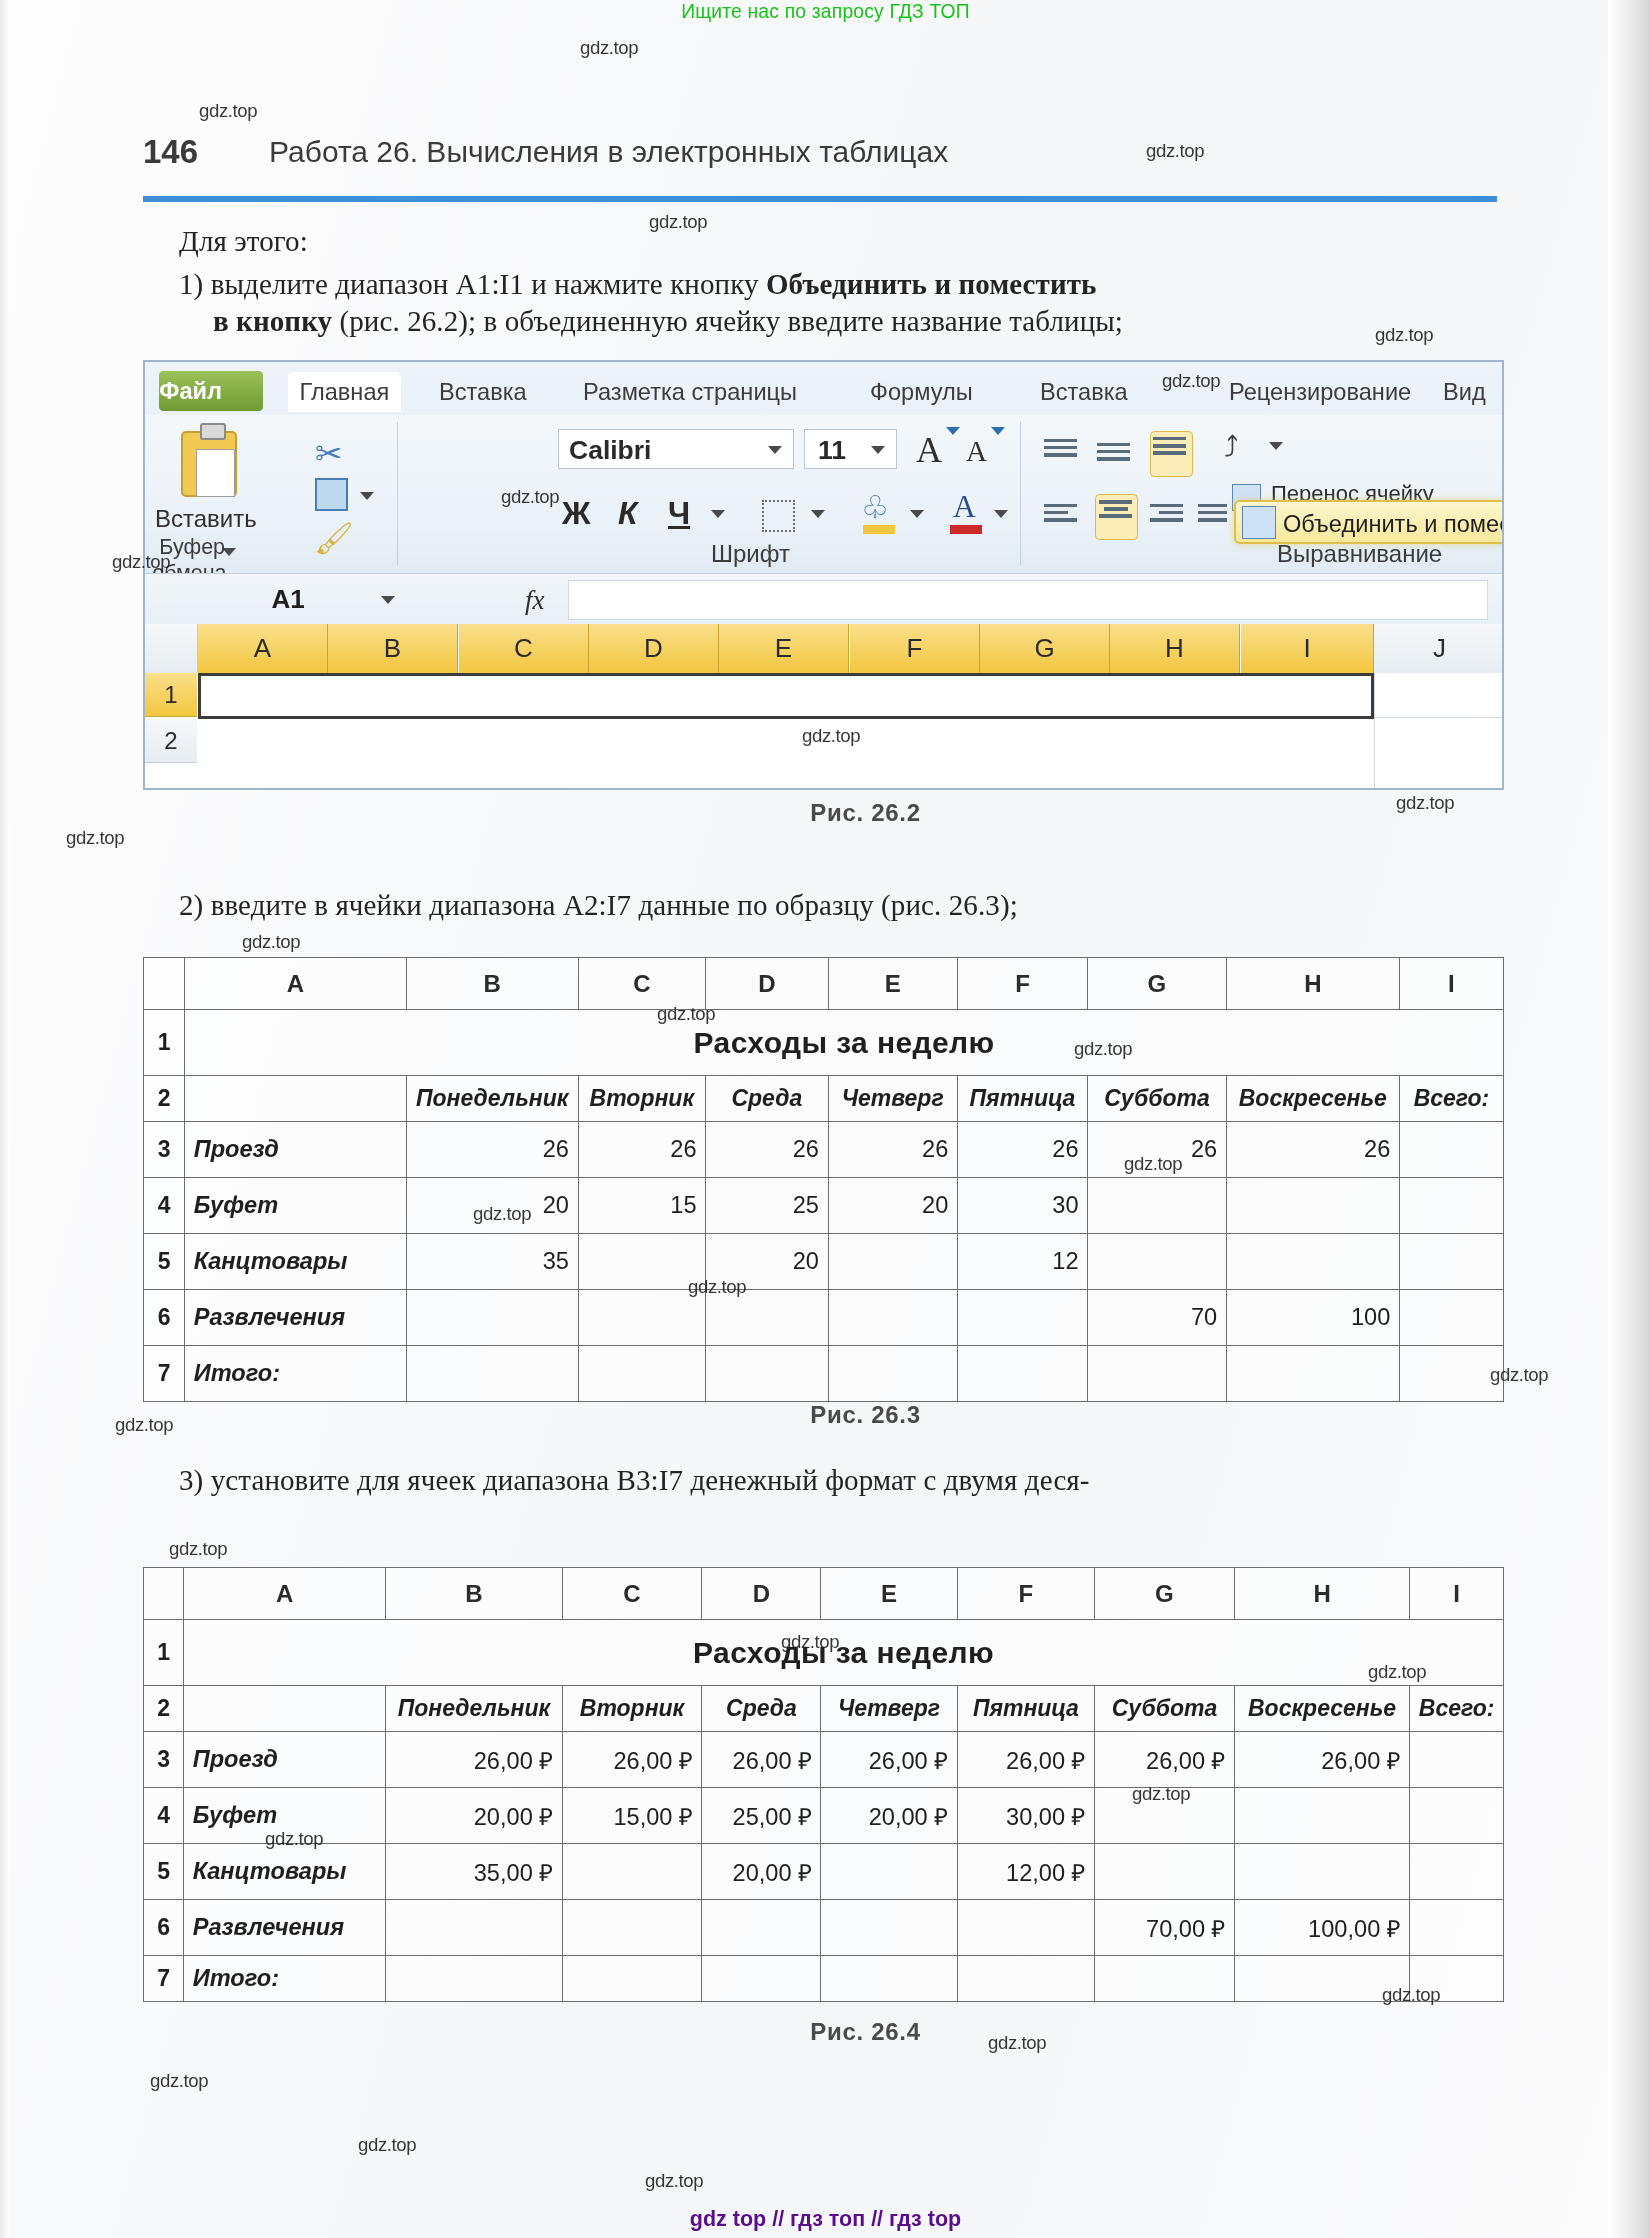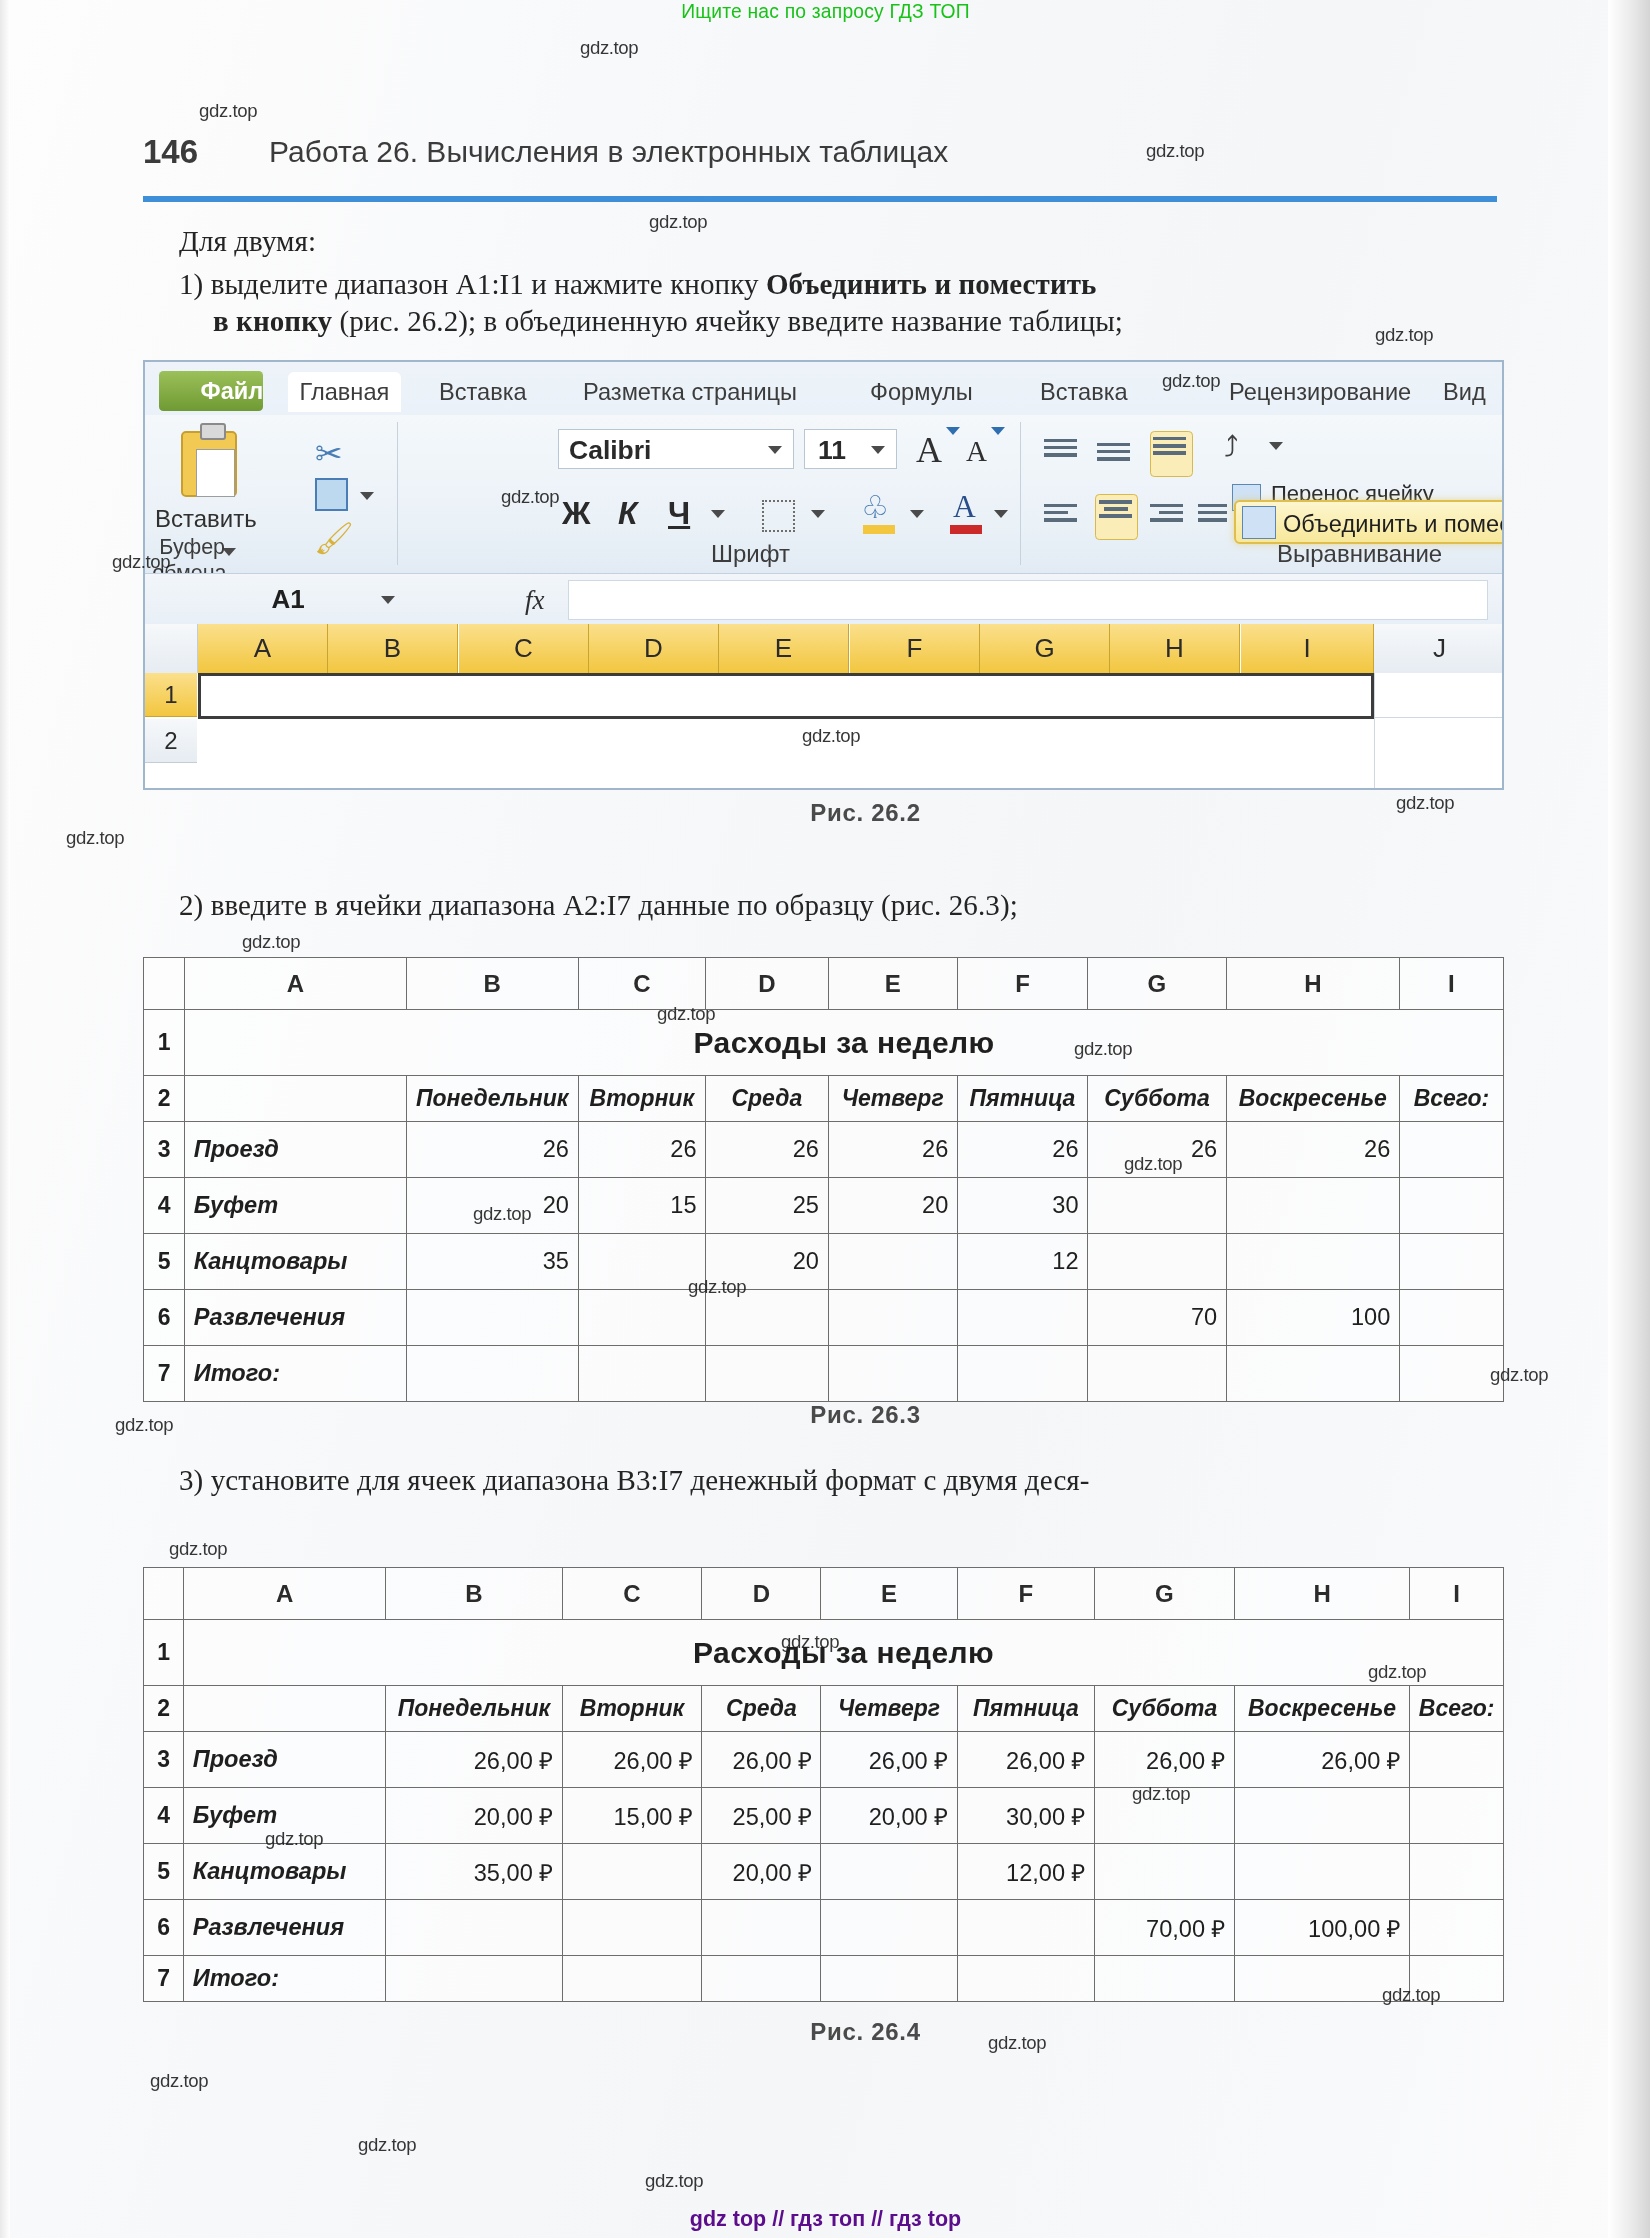--- a/index.html
+++ b/index.html
@@ -76,21 +76,21 @@
     border:2.1px solid #9fb6cc;
     background:linear-gradient(to bottom,#edf3f9 0%,#e3ecf5 45%,#dfe8f2 100%);
     overflow:hidden;
   }
   .xl-tabs{ position:absolute; left:0; top:0; width:100%; height:53px; }
   .tab-file{
     position:absolute; left:14.3px; top:8.6px; width:104px; height:40px;
     background:linear-gradient(to bottom,#9cc05a,#6f9a33);
     border-radius:4.3px; color:#ffffff; font-weight:bold;
     font-family:"Liberation Sans", sans-serif; font-size:23.6px;
-    text-align:right; line-height:40px;
+    text-align:left; line-height:40px;
   }
   .tab{
     position:absolute; top:10px; height:40px; color:#3c3c3c;
     font-family:"Liberation Sans", sans-serif; font-size:23.6px;
     line-height:40px; white-space:nowrap;
   }
   .tab.active{
     background:#ffffff; border-top-left-radius:5.7px; border-top-right-radius:5.7px;
     padding:0 11.5px;
   }
@@ -265,21 +265,21 @@
 <div class="paper"></div>
 <div class="edge-left"></div>
 
 <div class="topbanner">Ищите нас по запросу ГДЗ ТОП</div>
 <div class="botbanner">gdz top  //  гдз топ  //  гдз top</div>
 
 <div class="pagenum">146</div>
 <div class="chapter-title">Работа 26. Вычисления в электронных таблицах</div>
 <div class="rule"></div>
 
-<div class="para" style="left:179px; top:223px;">Для двумя:</div>
+<div class="para" style="left:179px; top:223px;">Для этого:</div>
 
 <div class="para" style="left:179px; top:266px; width:1325px;">
   <span>1) выделите  диапазон  A1:I1  и  нажмите  кнопку </span><b>Объединить  и  поместить</b><br>
   <span style="display:inline-block;width:34px"></span><b>в  кнопку</b><span> (рис. 26.2); в объединенную ячейку введите название таблицы;</span>
 </div>
 
 <div class="para" style="left:179px; top:887px; width:1325px;">2) введите в ячейки диапазона A2:I7 данные по образцу (рис. 26.3);</div>
 
 <div class="para" style="left:179px; top:1462px; width:1325px;">
   <span>3) установите для ячеек диапазона B3:I7 денежный формат с двумя деся-</span><br>

